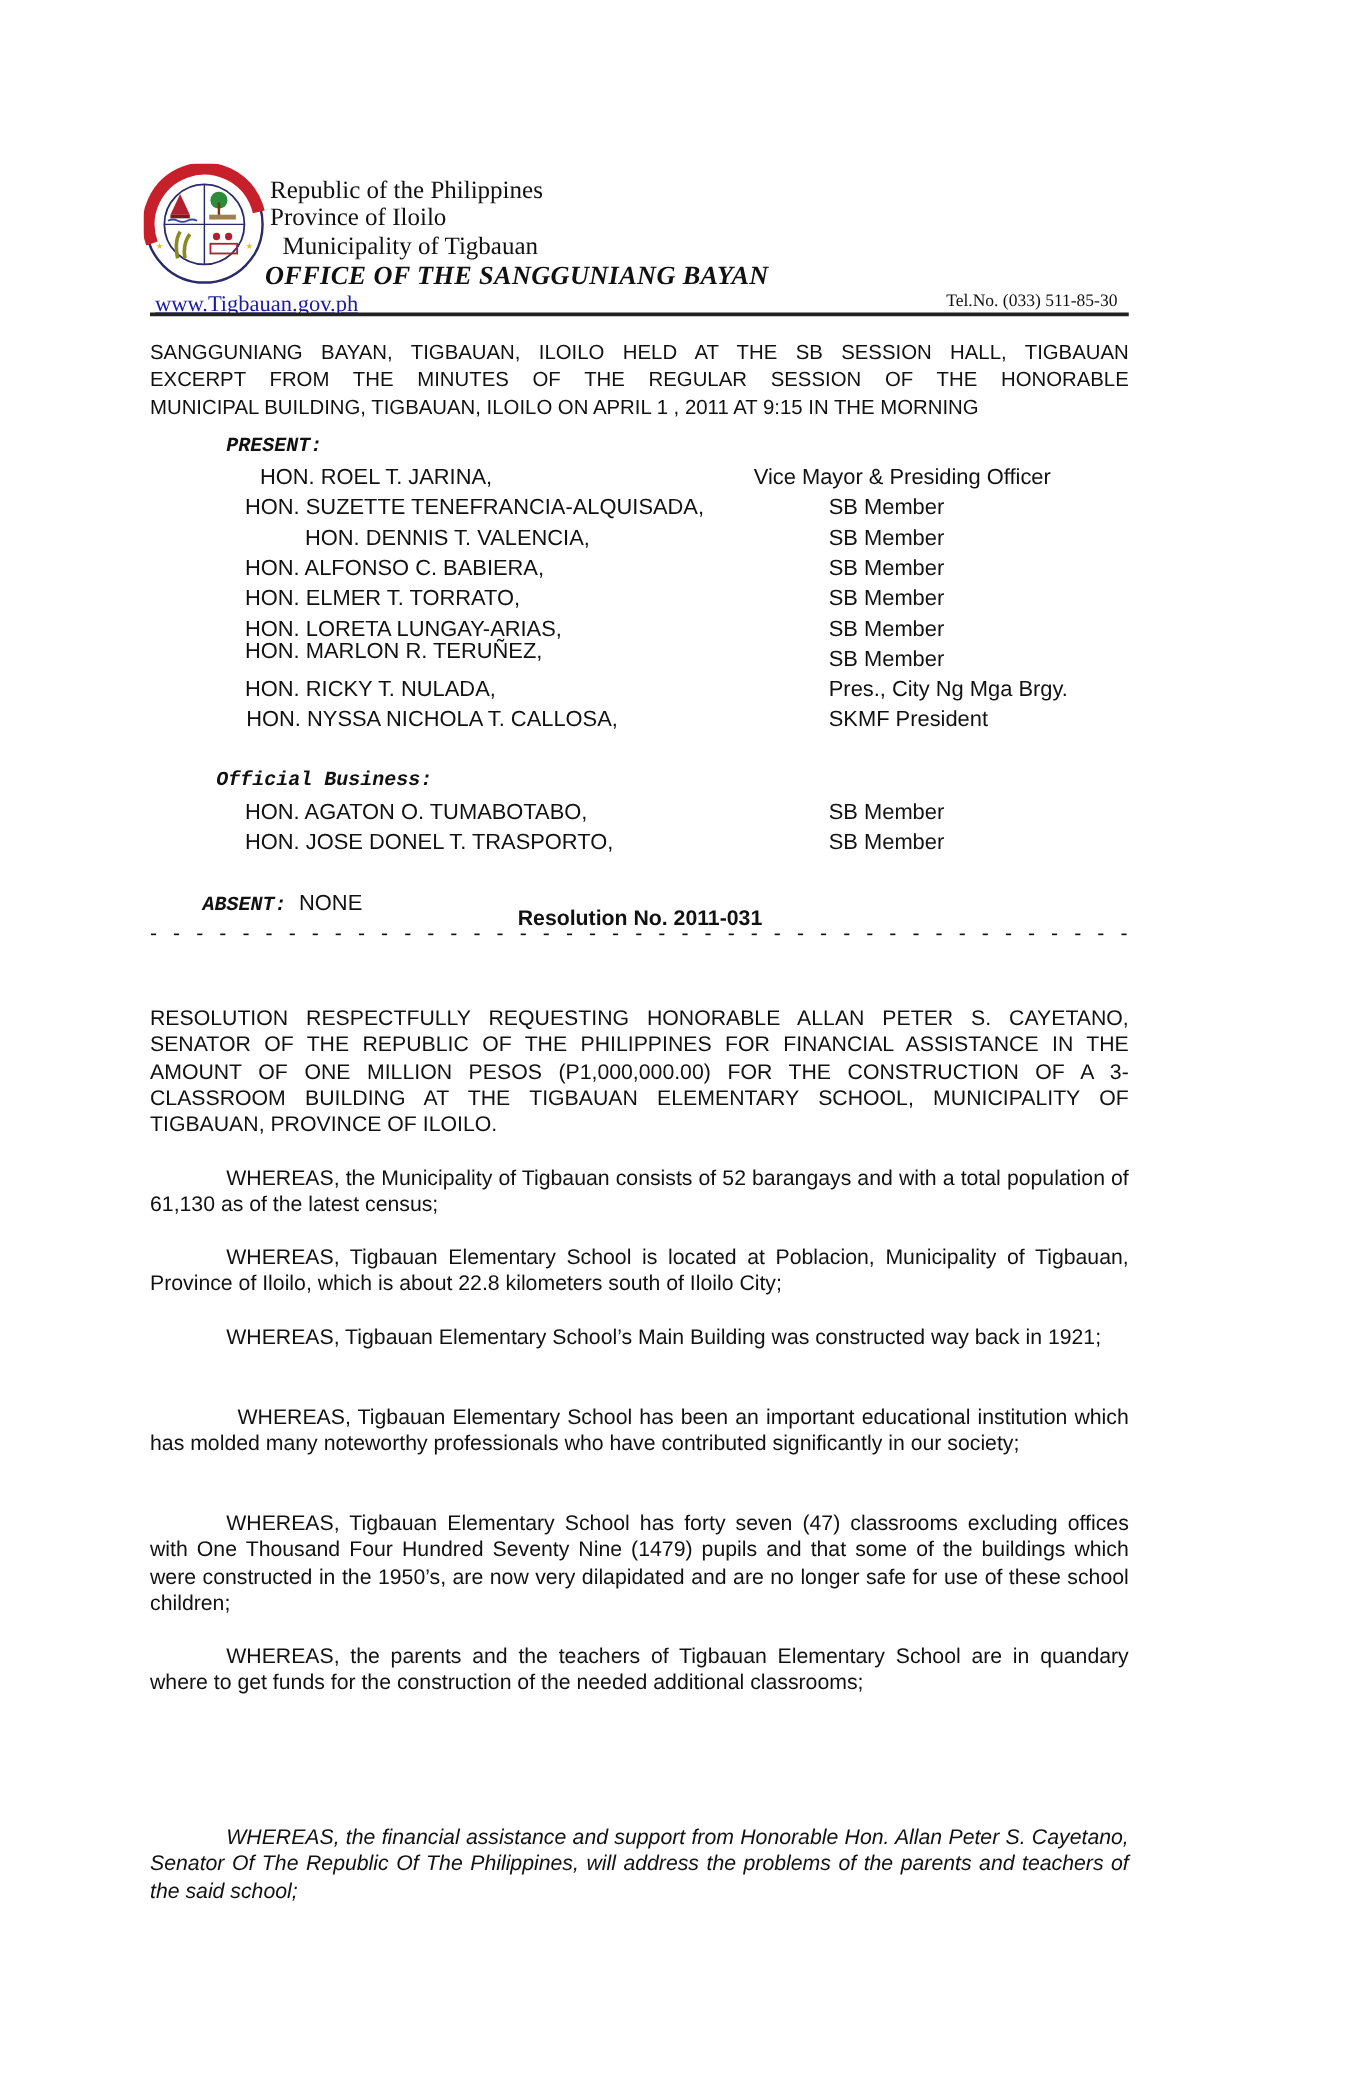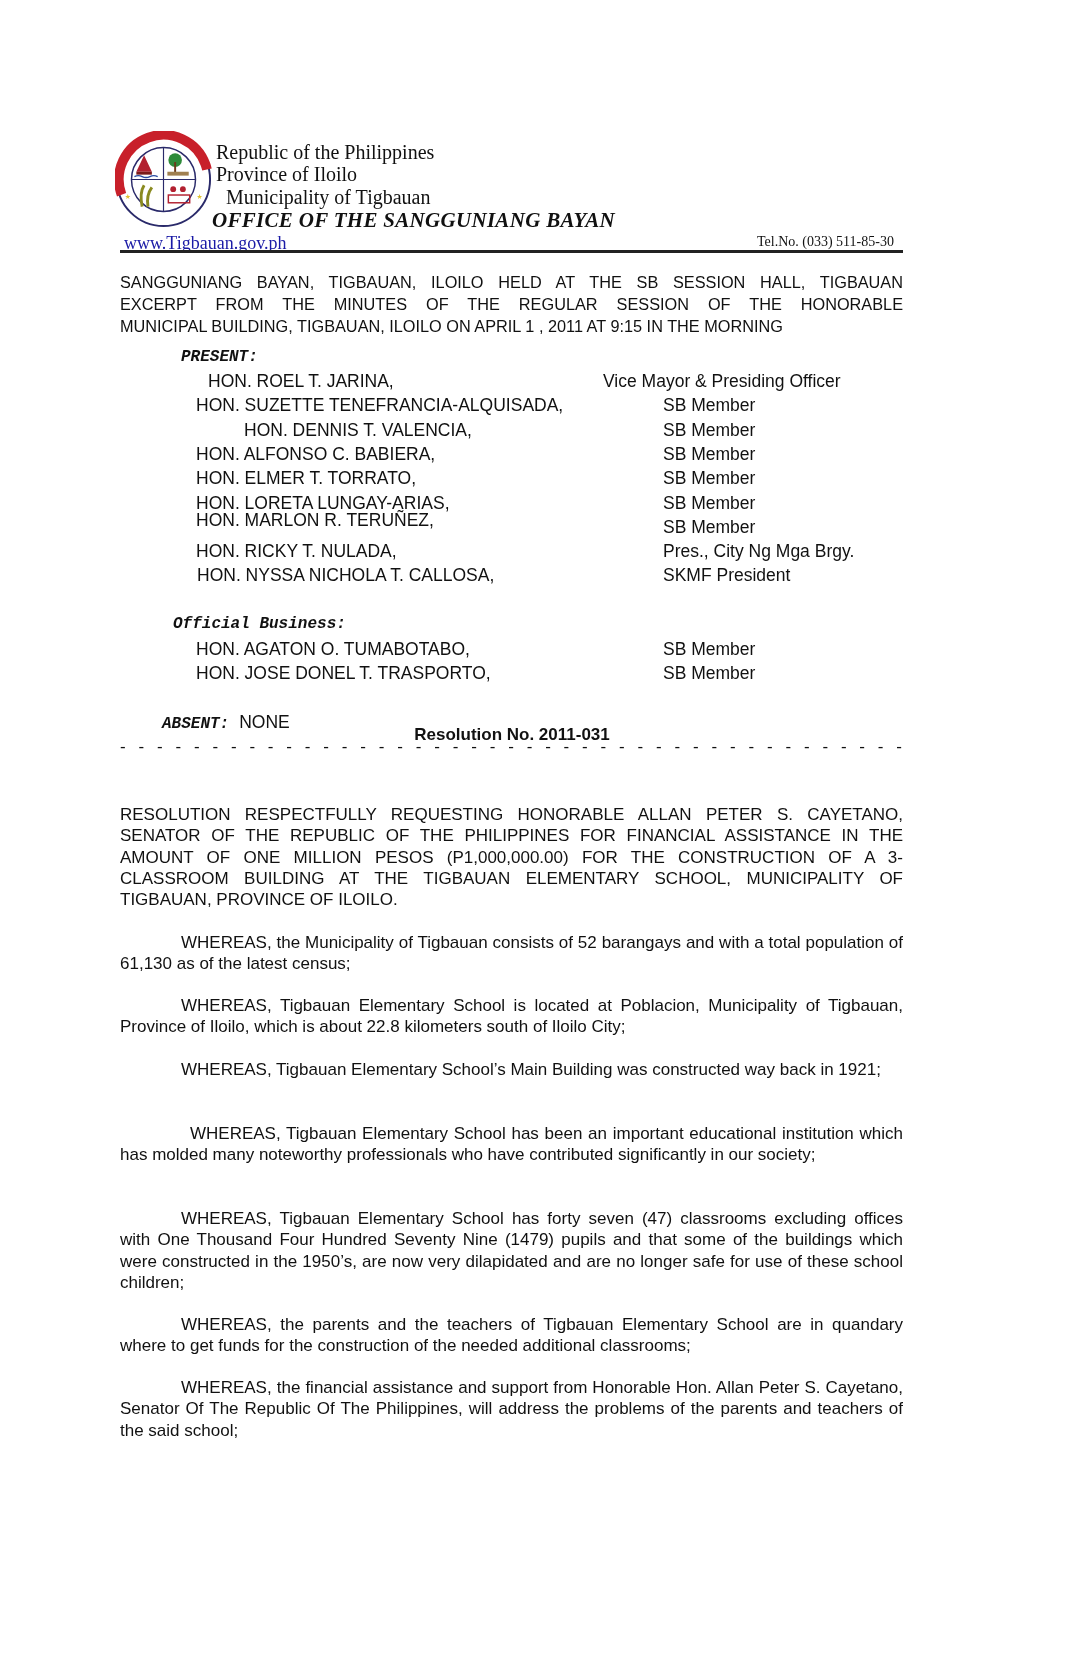--- a/index.html
+++ b/index.html
@@ -123,15 +123,15 @@
 </div>
 <div class="abs para" style="top:1123px;">
   <span class="indent" style="width:70px;"></span><span>WHEREAS, Tigbauan Elementary School has been an important educational institution which has molded many noteworthy professionals who have contributed significantly in our society;</span>
 </div>
 <div class="abs para" style="top:1208px;">
   <span class="indent"></span><span>WHEREAS, Tigbauan Elementary School has forty seven (47) classrooms  excluding offices with One Thousand Four Hundred Seventy Nine (1479) pupils and that some of the buildings which were constructed in the 1950’s,  are now very dilapidated and  are no longer safe for use of these school children;</span>
 </div>
 <div class="abs para" style="top:1314px;">
   <span class="indent"></span><span>WHEREAS, the parents and the teachers of Tigbauan Elementary School are in quandary where to get funds for the construction of the needed additional classrooms;</span>
 </div>
-<div class="abs para" style="top:1377px;">
+<div class="abs para" style="top:1459px;font-style:italic;">
   <span class="indent"></span><span>WHEREAS, the financial assistance and support from Honorable Hon. Allan Peter S. Cayetano, Senator Of The Republic Of The Philippines, will address the problems of the parents and teachers of  the said school;</span>
 </div>
 
 </body></html>

